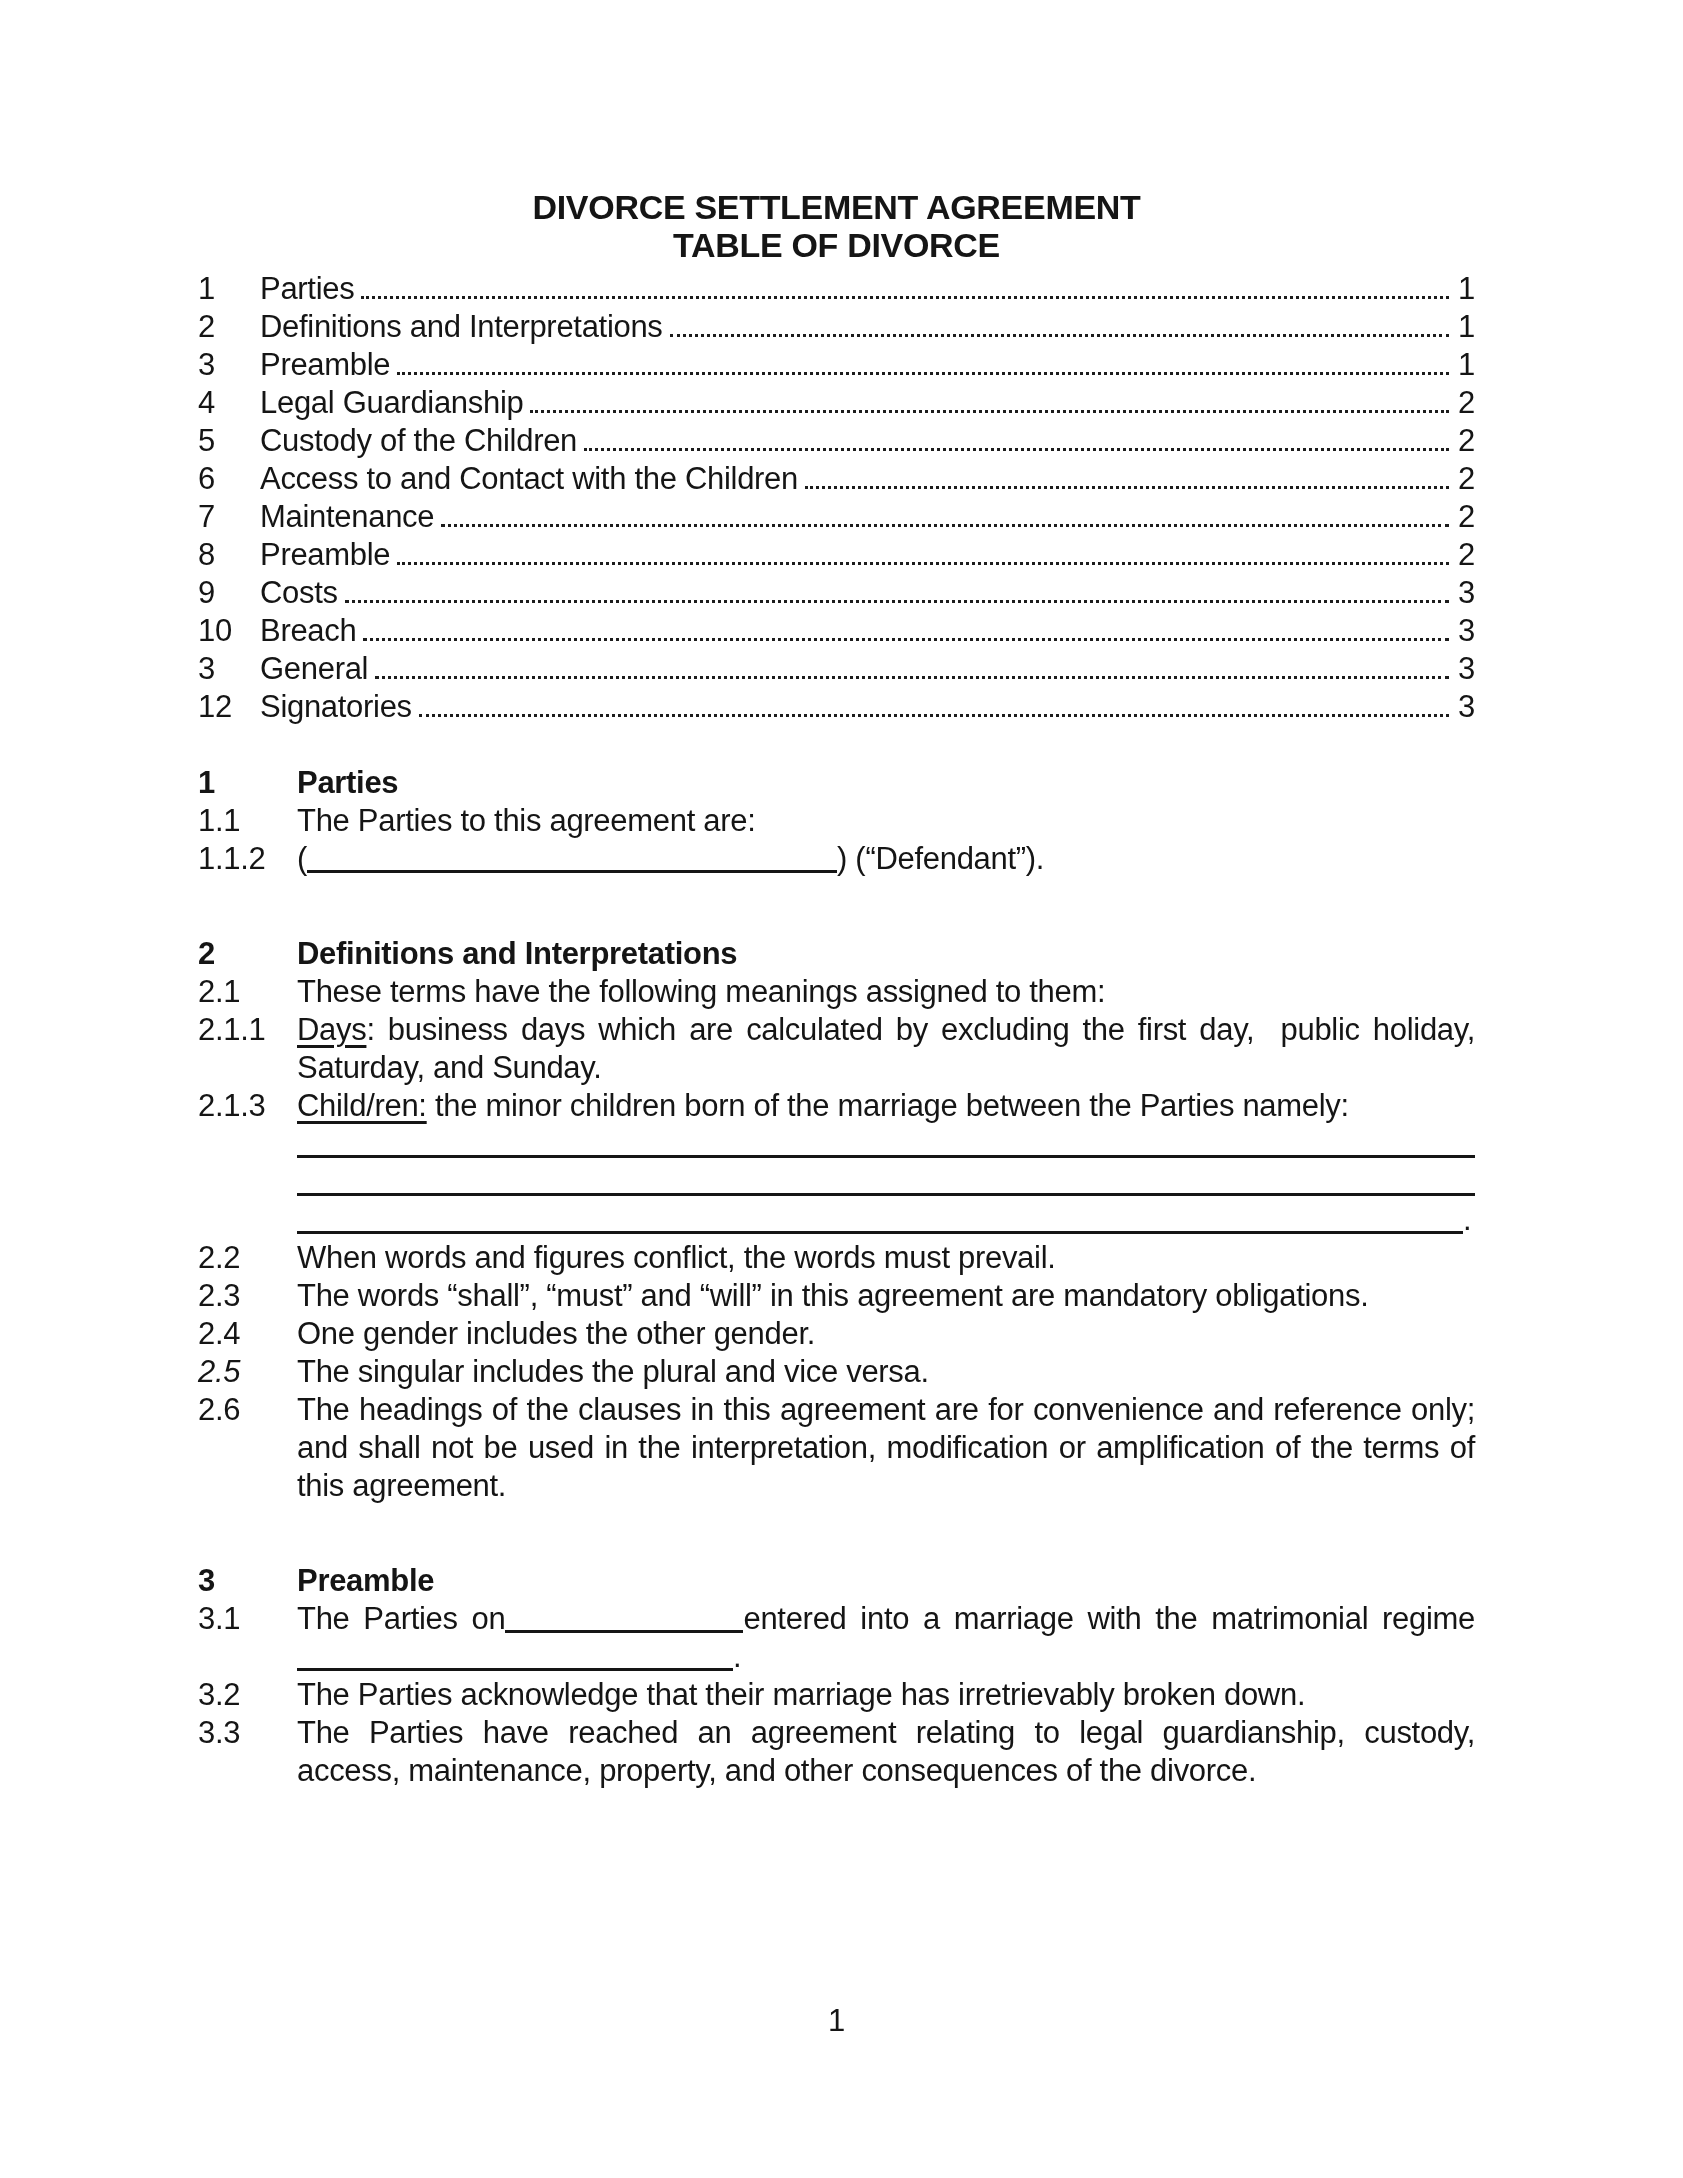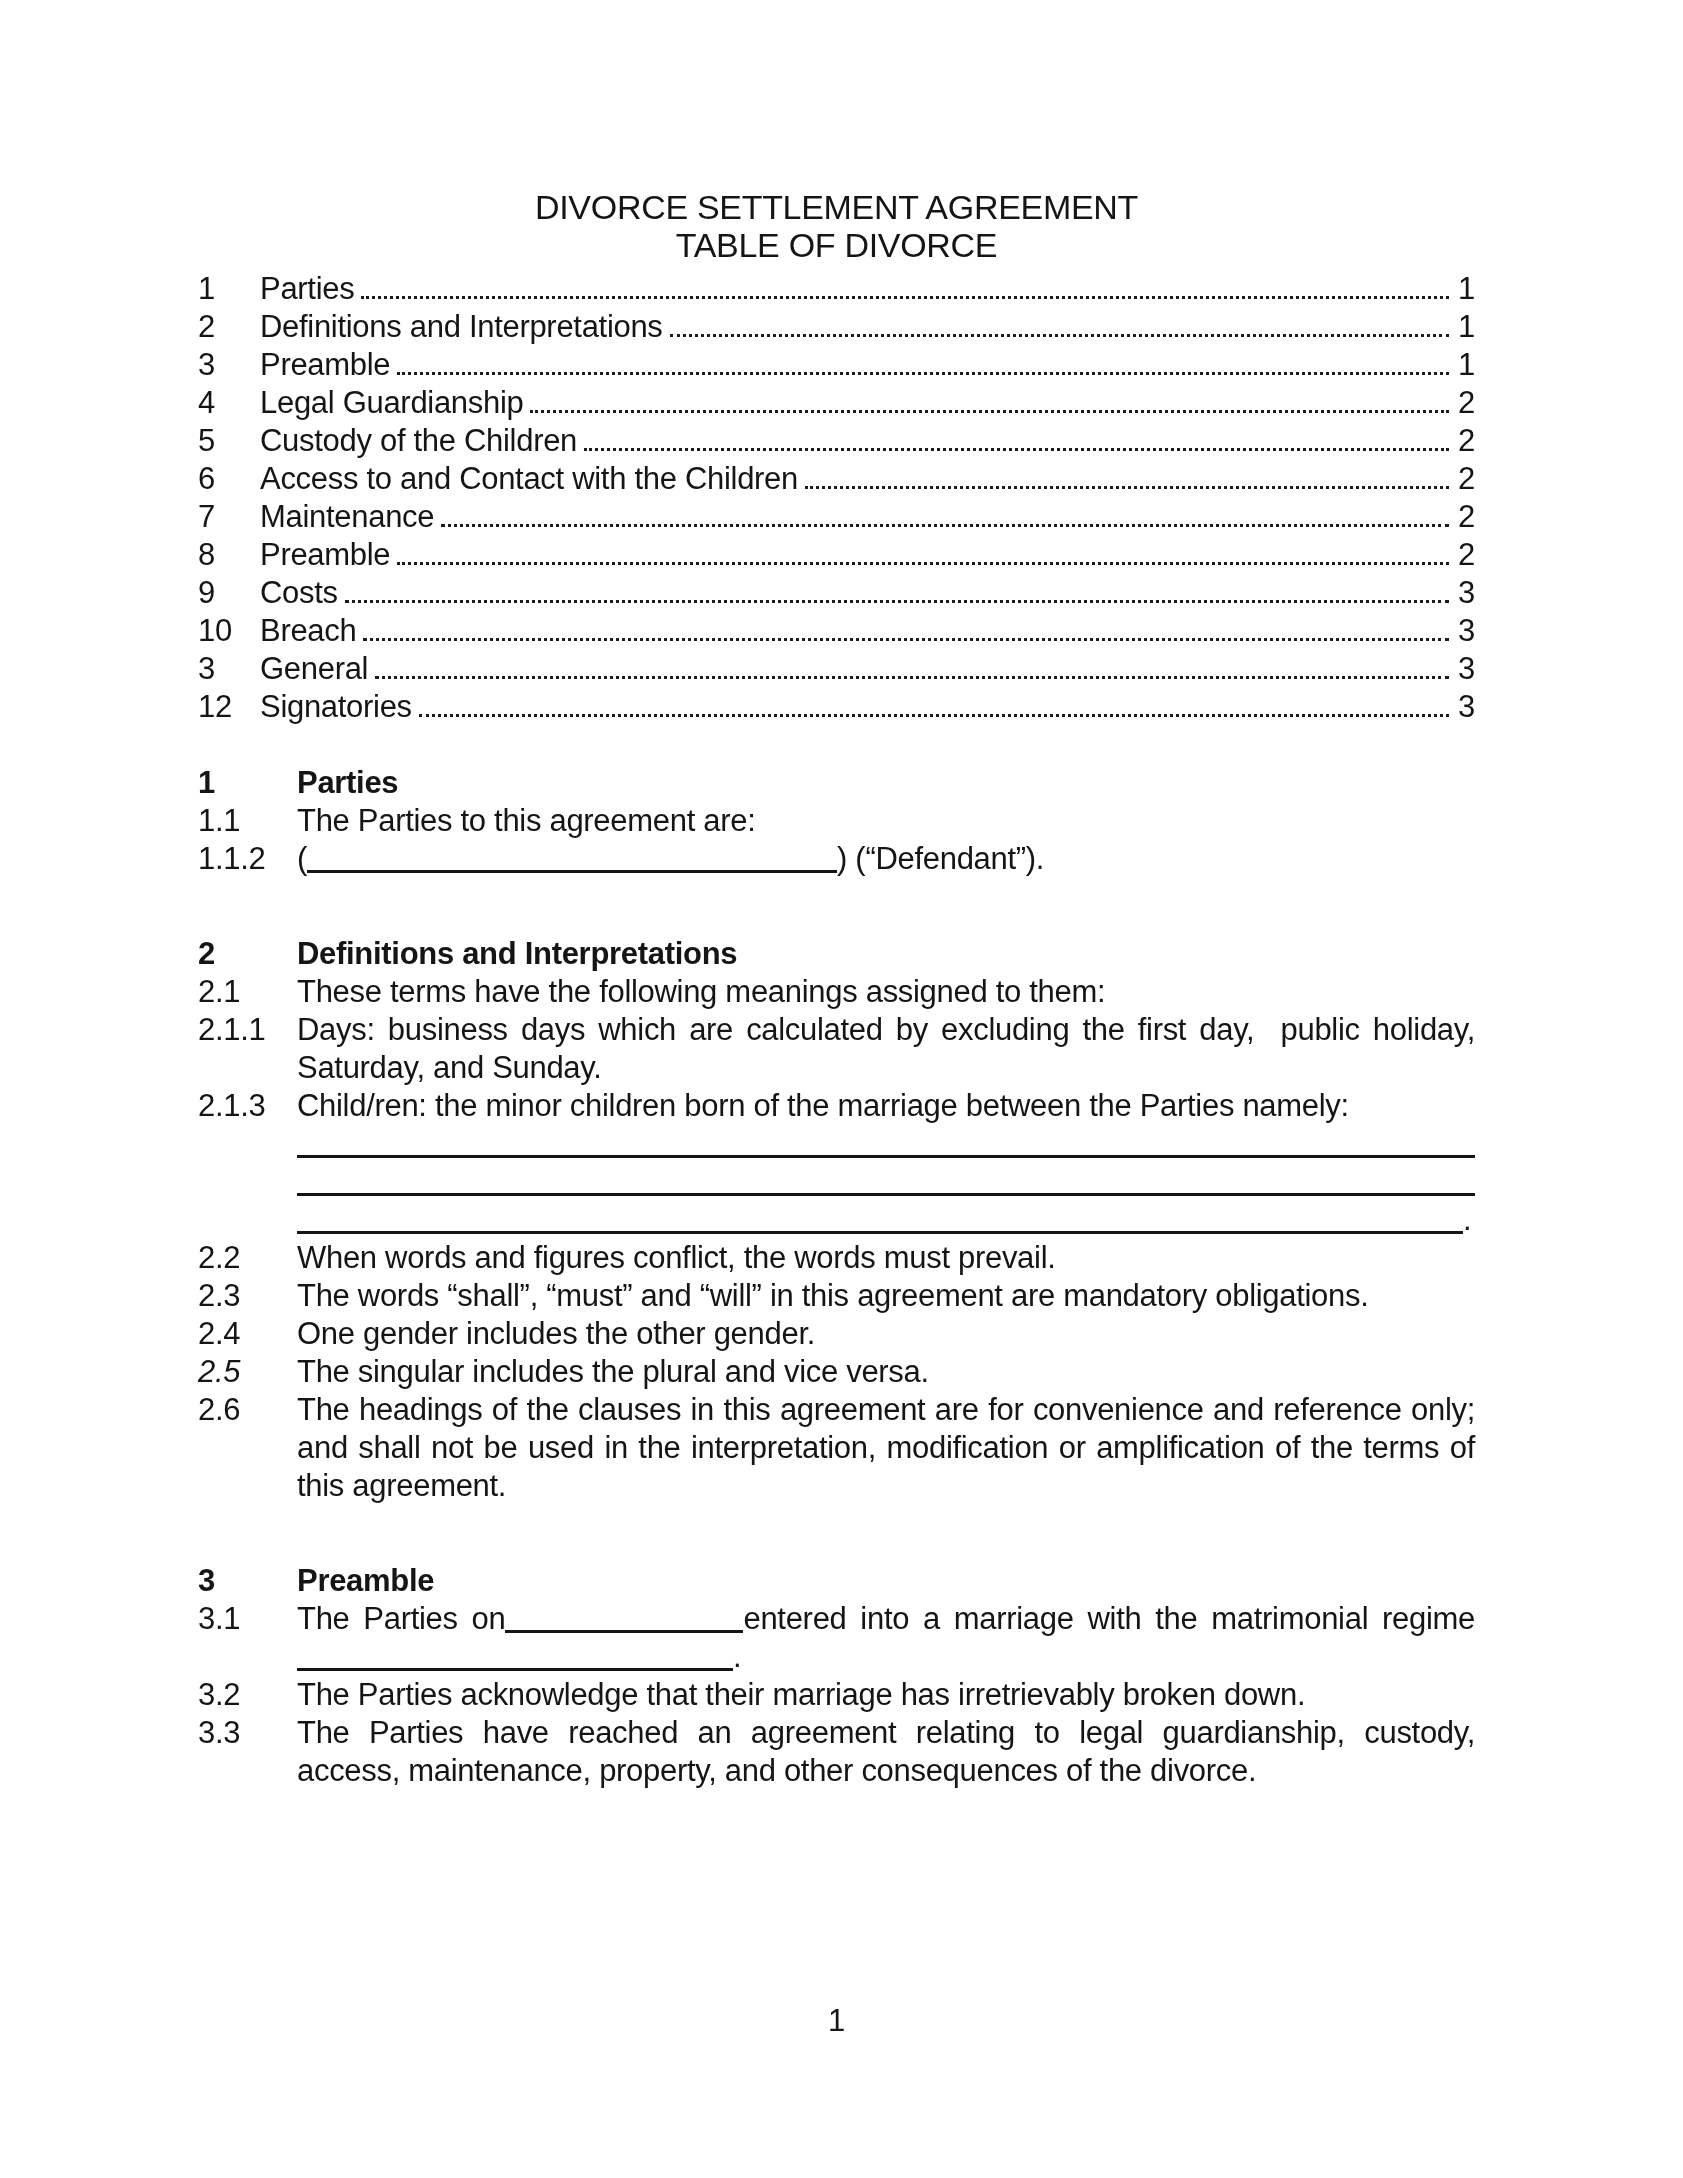--- a/index.html
+++ b/index.html
@@ -7,36 +7,36 @@
     position:relative;
     width:1683px;height:2178px;
     background:#ffffff;
     box-sizing:border-box;
     padding:188px 208px 0 198px;
     font-family:"Liberation Sans","DejaVu Sans",sans-serif;
     font-size:31px;line-height:38px;
     letter-spacing:-0.3px;
     color:#151515;
   }
-  .title-block{text-align:center;font-weight:normal;font-size:34px;}
+  .title-block{text-align:center;font-weight:bold;font-size:34px;}
   .toc{margin-top:6px;}
   .toc-row{display:flex;align-items:baseline;}
   .tnum{flex:none;width:62px;}
   .tlabel{flex:none;white-space:nowrap;}
   .tleader{flex:1;height:10px;border-bottom:3.2px dotted #1c1c1c;margin:0 4px 0 7px;min-width:30px;}
   .tpage{flex:none;min-width:22px;text-align:right;}
   .sec{margin-top:38px;}
   .sec + .sec{margin-top:57px;}
   .para{display:flex;}
   .pnum{flex:none;width:99px;}
   .pnum.i{font-style:italic;}
   .ptext{flex:1;min-width:0;text-align:justify;}
   .sec-heading{font-weight:bold;}
   .sec-heading .ptext{text-align:left;}
-  .u{text-decoration-thickness:3px;text-underline-offset:5px;}
+  .u{text-decoration:underline;text-decoration-thickness:3px;text-underline-offset:5px;}
   .i{}
   .blank{display:inline-block;height:0;border-bottom:3px solid #151515;margin-bottom:-4px;}
   .blank-fill{width:100%;}
   .blank-fill-short{width:calc(100% - 12px);}
   .page-number{position:absolute;left:198px;right:208px;top:2002px;text-align:center;}
 </style>
 </head>
 <body>
 
 <div class="page">

